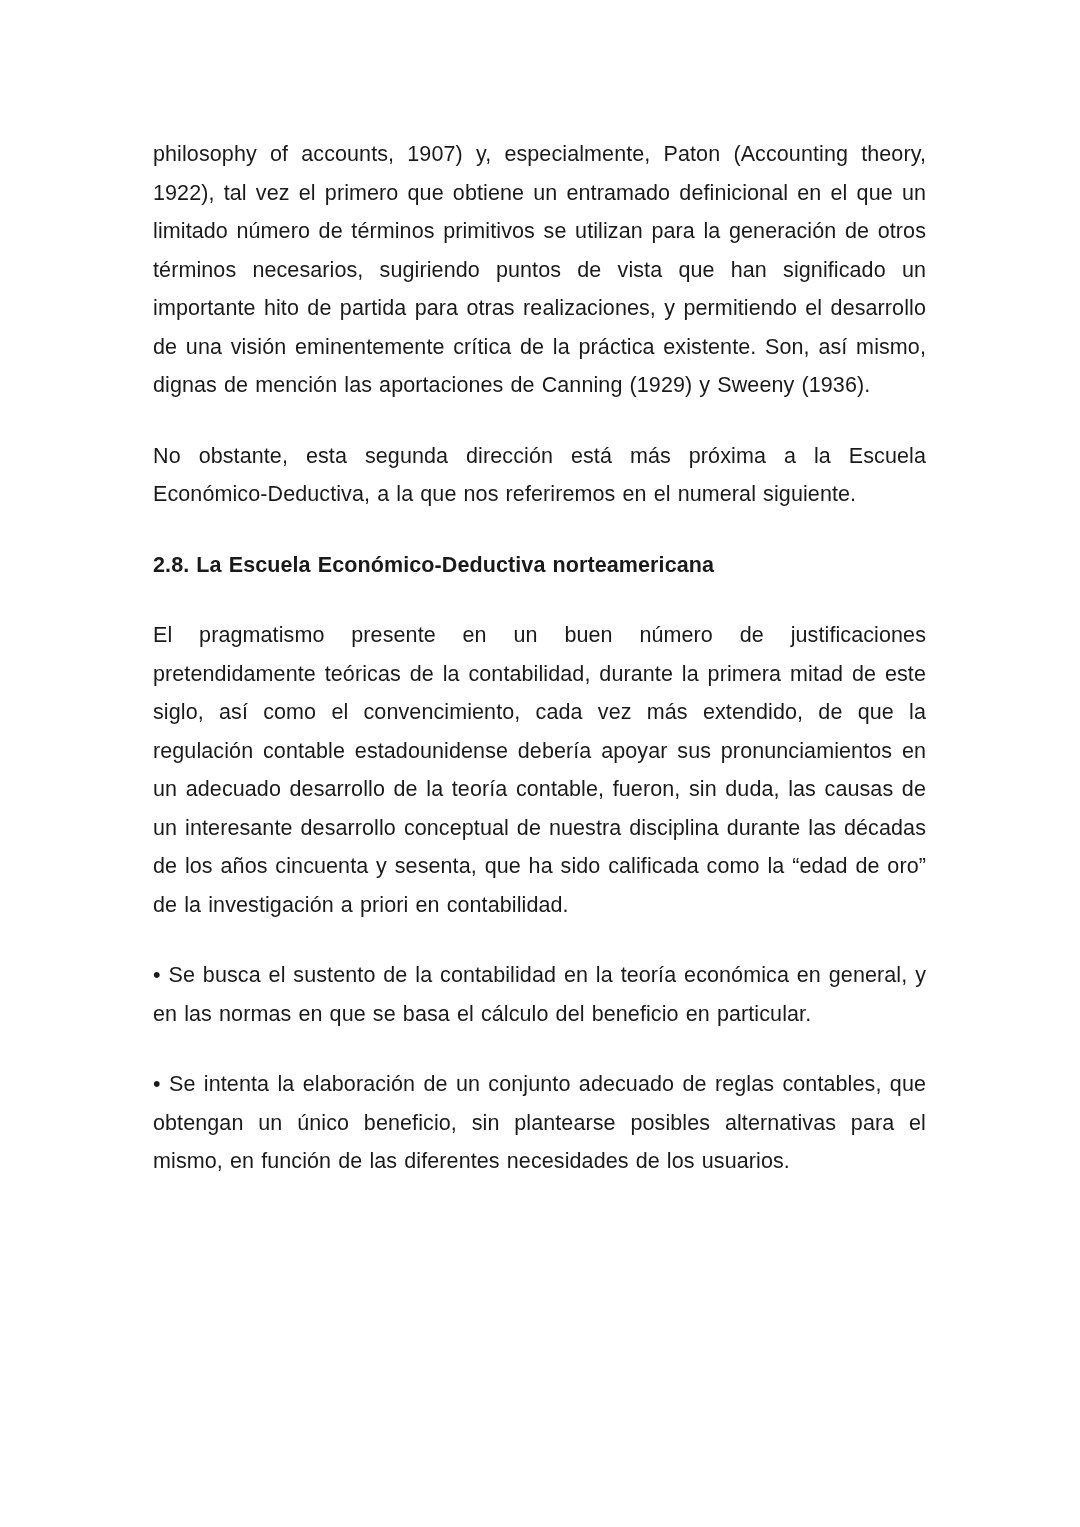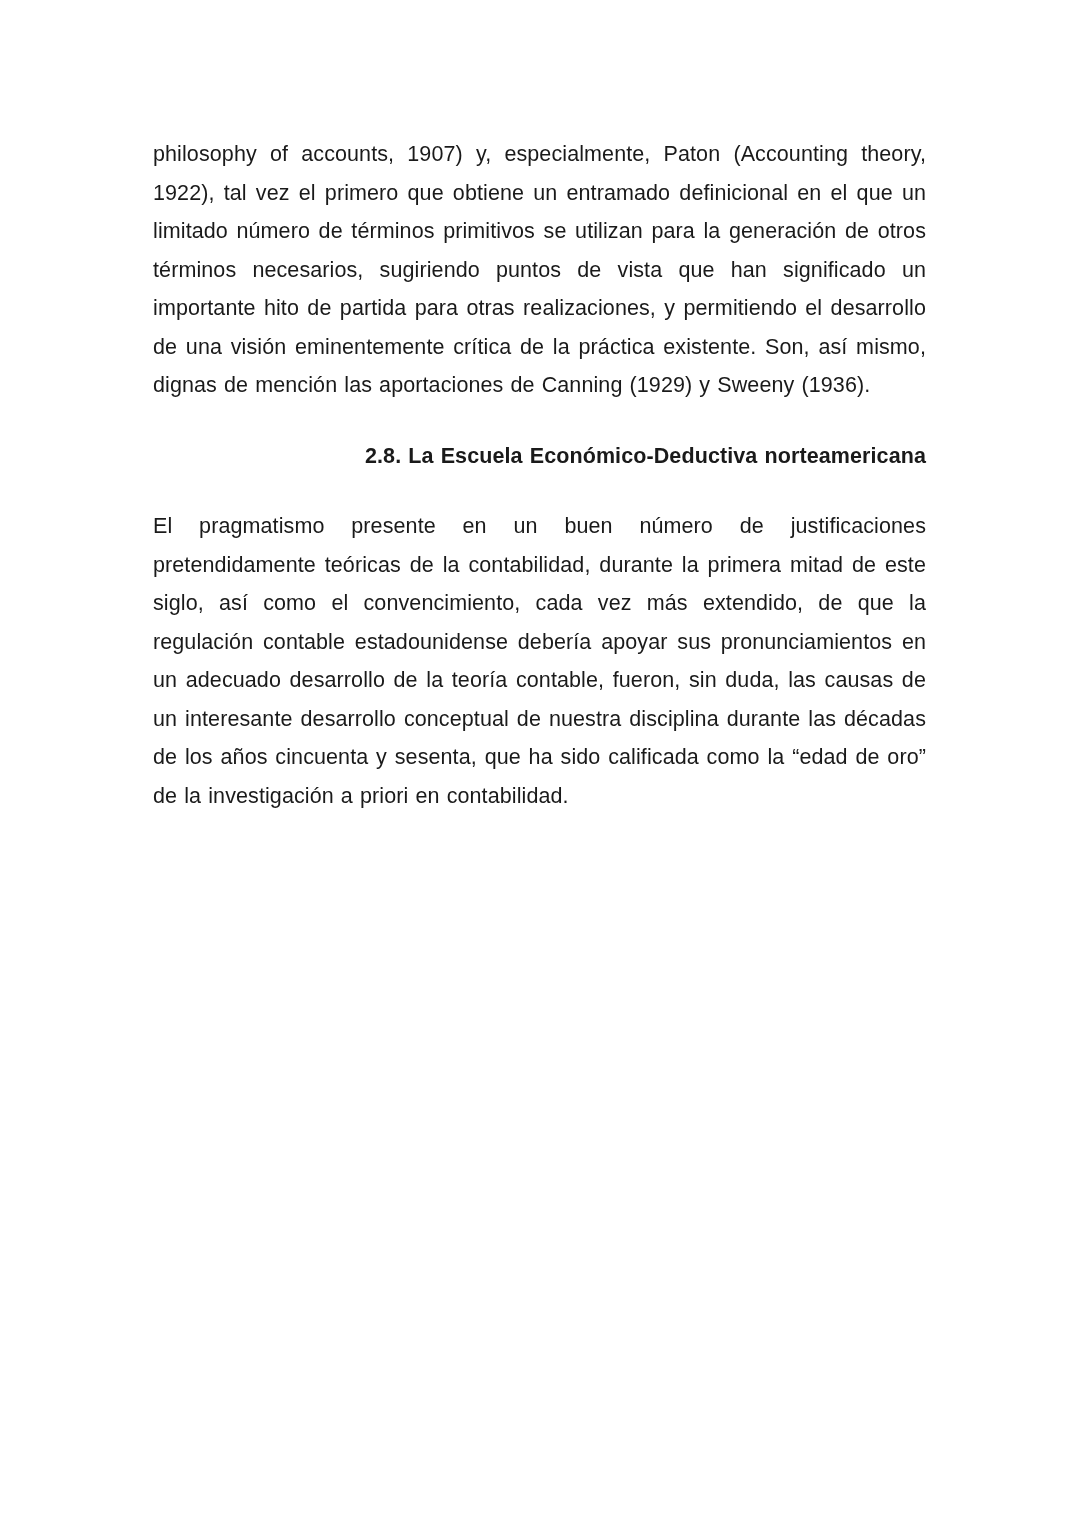--- a/index.html
+++ b/index.html
@@ -33,38 +33,41 @@
     text-align: justify;
     text-justify: inter-word;
     letter-spacing: 0.1px;
     word-spacing: 1px;
     margin-bottom: 32px;
     color: #1a1a1a;
   }
 
   .block.heading {
     font-weight: bold;
-    text-align: right;
+    text-align: left;
   }
 
   .block:last-child {
     margin-bottom: 0;
   }
 </style>
 </head>
 <body>
 
 <div class="page">
   <div class="content">
 
     <p class="block paragraph">philosophy of accounts, 1907) y, especialmente, Paton (Accounting theory, 1922), tal vez el primero que obtiene un entramado definicional en el que un limitado número de términos primitivos se utilizan para la generación de otros términos necesarios, sugiriendo puntos de vista que han significado un importante hito de partida para otras realizaciones, y permitiendo el desarrollo de una visión eminentemente crítica de la práctica existente. Son, así mismo, dignas de mención las aportaciones de Canning (1929) y Sweeny (1936).</p>
 
+    <p class="block paragraph">No obstante, esta segunda dirección está más próxima a la Escuela Económico-Deductiva, a la que nos referiremos en el numeral siguiente.</p>
 
     <h2 class="block heading">2.8. La Escuela Económico-Deductiva norteamericana</h2>
 
     <p class="block paragraph">El pragmatismo presente en un buen número de justificaciones pretendidamente teóricas de la contabilidad, durante la primera mitad de este siglo, así como el convencimiento, cada vez más extendido, de que la regulación contable estadounidense debería apoyar sus pronunciamientos en un adecuado desarrollo de la teoría contable, fueron, sin duda, las causas de un interesante desarrollo conceptual de nuestra disciplina durante las décadas de los años cincuenta y sesenta, que ha sido calificada como la “edad de oro” de la investigación a priori en contabilidad.</p>
 
 
+    <p class="block bullet">• Se busca el sustento de la contabilidad en la teoría económica en general, y en las normas en que se basa el cálculo del beneficio en particular.</p>
 
+    <p class="block bullet">• Se intenta la elaboración de un conjunto adecuado de reglas contables, que obtengan un único beneficio, sin plantearse posibles alternativas para el mismo, en función de las diferentes necesidades de los usuarios.</p>
 
 
   </div>
 </div>
 
 </body></html>

